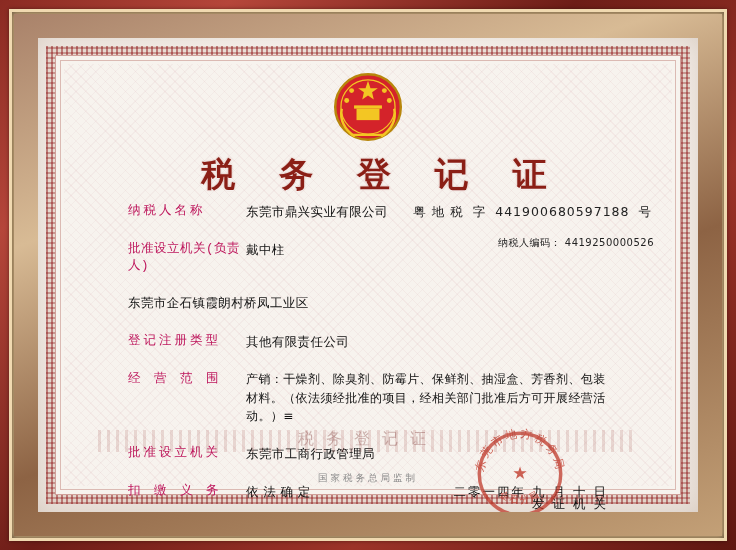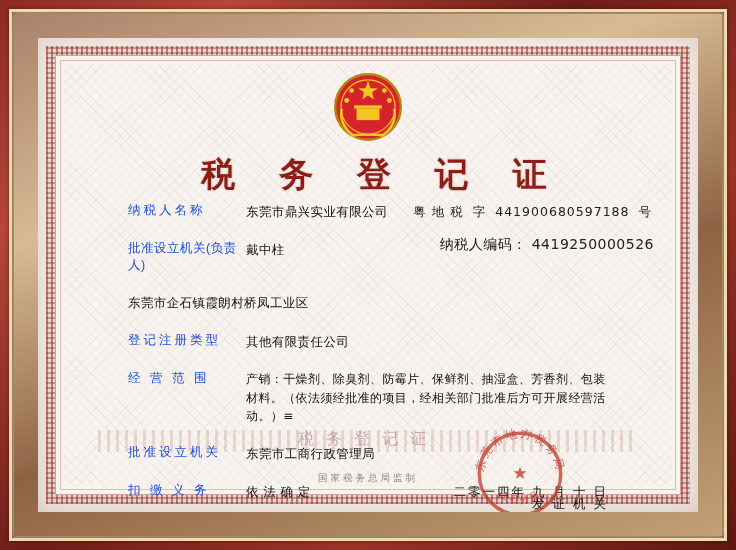--- a/index.html
+++ b/index.html
@@ -129,21 +129,21 @@
     color: #222;
     letter-spacing: 1px;
     font-family: "DejaVu Sans", sans-serif;
   }
   .code-line .seg { margin: 0 2px; }
 
   .taxno-line {
     position: absolute;
     top: 172px;
     right: 14px;
-    font-size: 14px;
+    font-size: 10px;
     color: #222;
     letter-spacing: .5px;
   }
 
   .fields {
     position: absolute;
     top: 138px;
     left: 60px;
     width: 480px;
   }
@@ -151,22 +151,22 @@
     display: flex;
     align-items: flex-start;
     margin-bottom: 19px;
     font-size: 12.5px;
     color: #141414;
   }
   .field-label {
     width: 118px;
     flex: 0 0 118px;
     letter-spacing: 3px;
-    color: #1d4ed8;
-    font-family: Liberation Sans, sans-serif;
+    color: #be185d;
+    font-family: Liberation Mono, monospace;
   }
   .field-label.tight { letter-spacing: .5px; }
   .field-value {
     flex: 1;
     color: #111;
     line-height: 1.55;
     letter-spacing: .4px;
   }
   .field-row.scope { margin-bottom: 18px; }
   .field-row.scope .field-value { font-size: 12px; }

